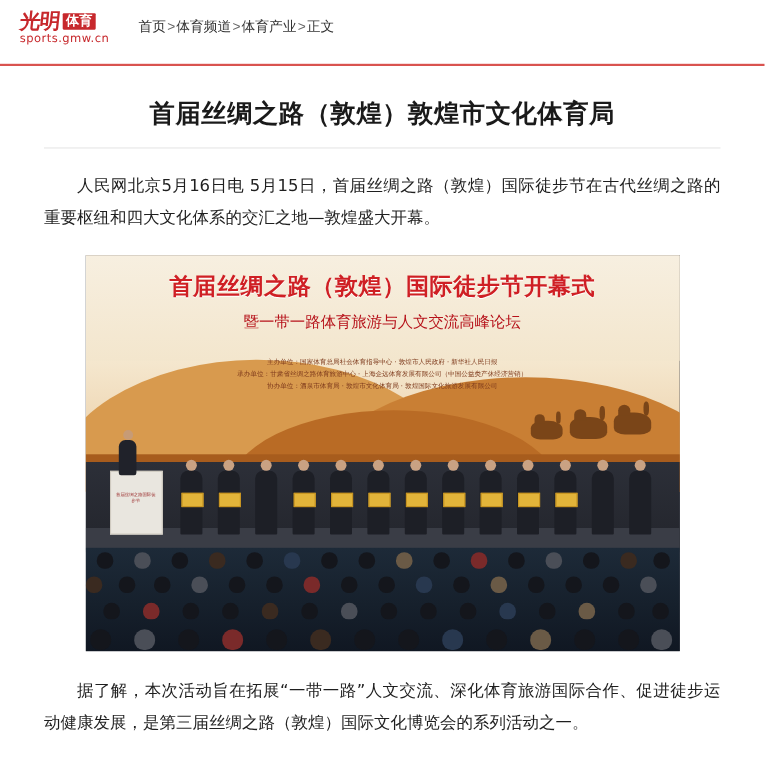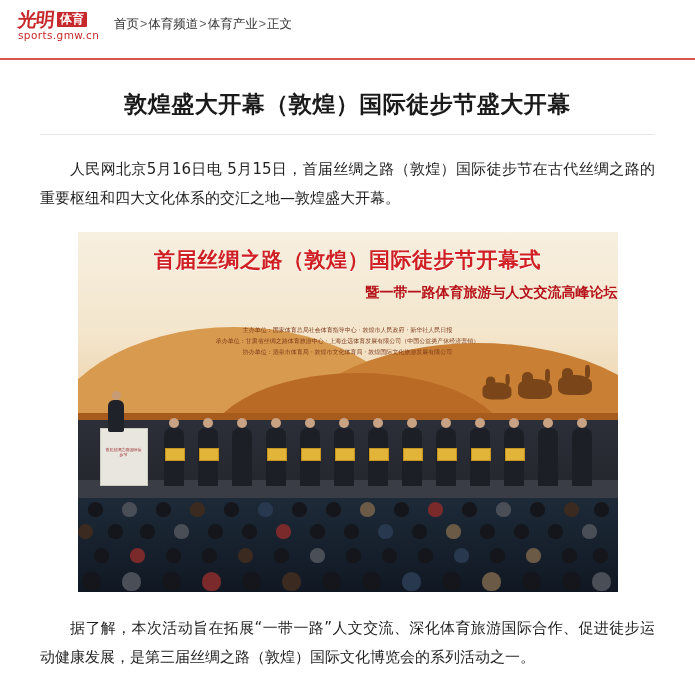--- a/index.html
+++ b/index.html
@@ -59,21 +59,21 @@
     border-radius: 1px;
   }
   .logo-url {
     margin-top: 0;
     font-size: 10.5px;
     color: #c7282c;
     letter-spacing: 0.4px;
     font-family: "DejaVu Sans", sans-serif;
   }
   .nav-crumbs {
-    margin-left: 0;
+    margin-left: 12px;
     padding-top: 8px;
     font-size: 12.5px;
     color: #333;
     line-height: 1.4;
     white-space: nowrap;
   }
   .nav-crumbs a {
     color: #333;
     text-decoration: none;
   }
@@ -173,24 +173,24 @@
     color: #cf1f24;
     font-size: 21px;
     font-weight: bold;
     letter-spacing: 0.5px;
     font-family: "DejaVu Sans", sans-serif;
     text-shadow: 0 1px 0 #fff;
   }
   .screen-sub {
     position: absolute;
     left: 0; right: 0; top: 52px;
-    text-align: right;
+    text-align: center;
     color: #b6121a;
     font-size: 14px;
-    font-weight: bold;
+    font-weight: normal;
     font-family: "DejaVu Sans", sans-serif;
   }
   .screen-sub-en {
     position: absolute;
     left: 0; right: 0; top: 72px;
     text-align: center;
     color: #9a5b2a;
     font-size: 6.5px;
     letter-spacing: 0.6px;
     font-family: "DejaVu Sans", sans-serif;
@@ -346,21 +346,21 @@
         <span class="logo-tiyu">体育</span>
       </div>
       <div class="logo-url">sports.gmw.cn</div>
     </div>
     <div class="nav-crumbs">
       <a href="#">首页</a><span class="sep">&gt;</span><a href="#">体育频道</a><span class="sep">&gt;</span><a href="#">体育产业</a><span class="sep">&gt;</span><span class="current">正文</span>
     </div>
   </div>
 
   <div class="article">
-    <h1 class="article-title">敦煌盛大开幕（敦煌）国际徒步节盛大开幕</h1>
+    <h1 class="article-title">首届丝绸之路（敦煌）敦煌市文化体育局</h1>
 
     <div class="meta-rule"></div>
 
     <p class="para">人民网北京5月16日电 5月15日，首届丝绸之路（敦煌）国际徒步节在古代丝绸之路的重要枢纽和四大文化体系的交汇之地—敦煌盛大开幕。</p>
 
     <div class="figure">
       <div class="photo">
 
         <div class="screen">
           <div class="screen-sky"></div>

